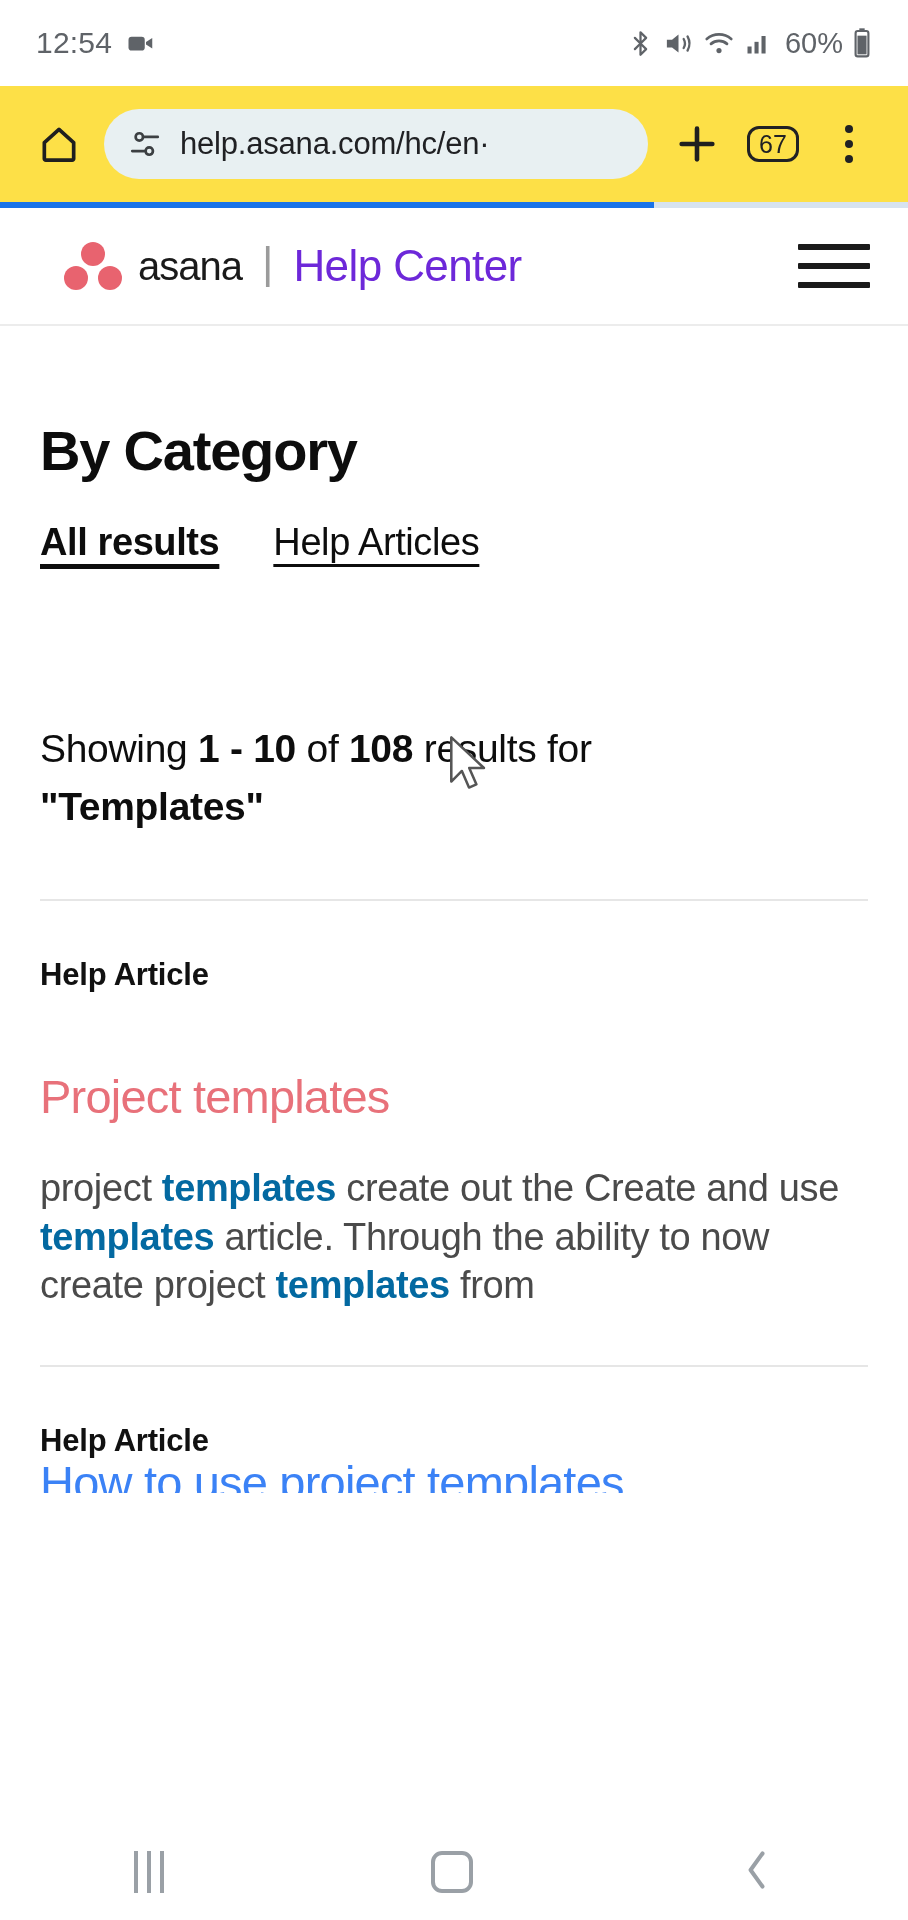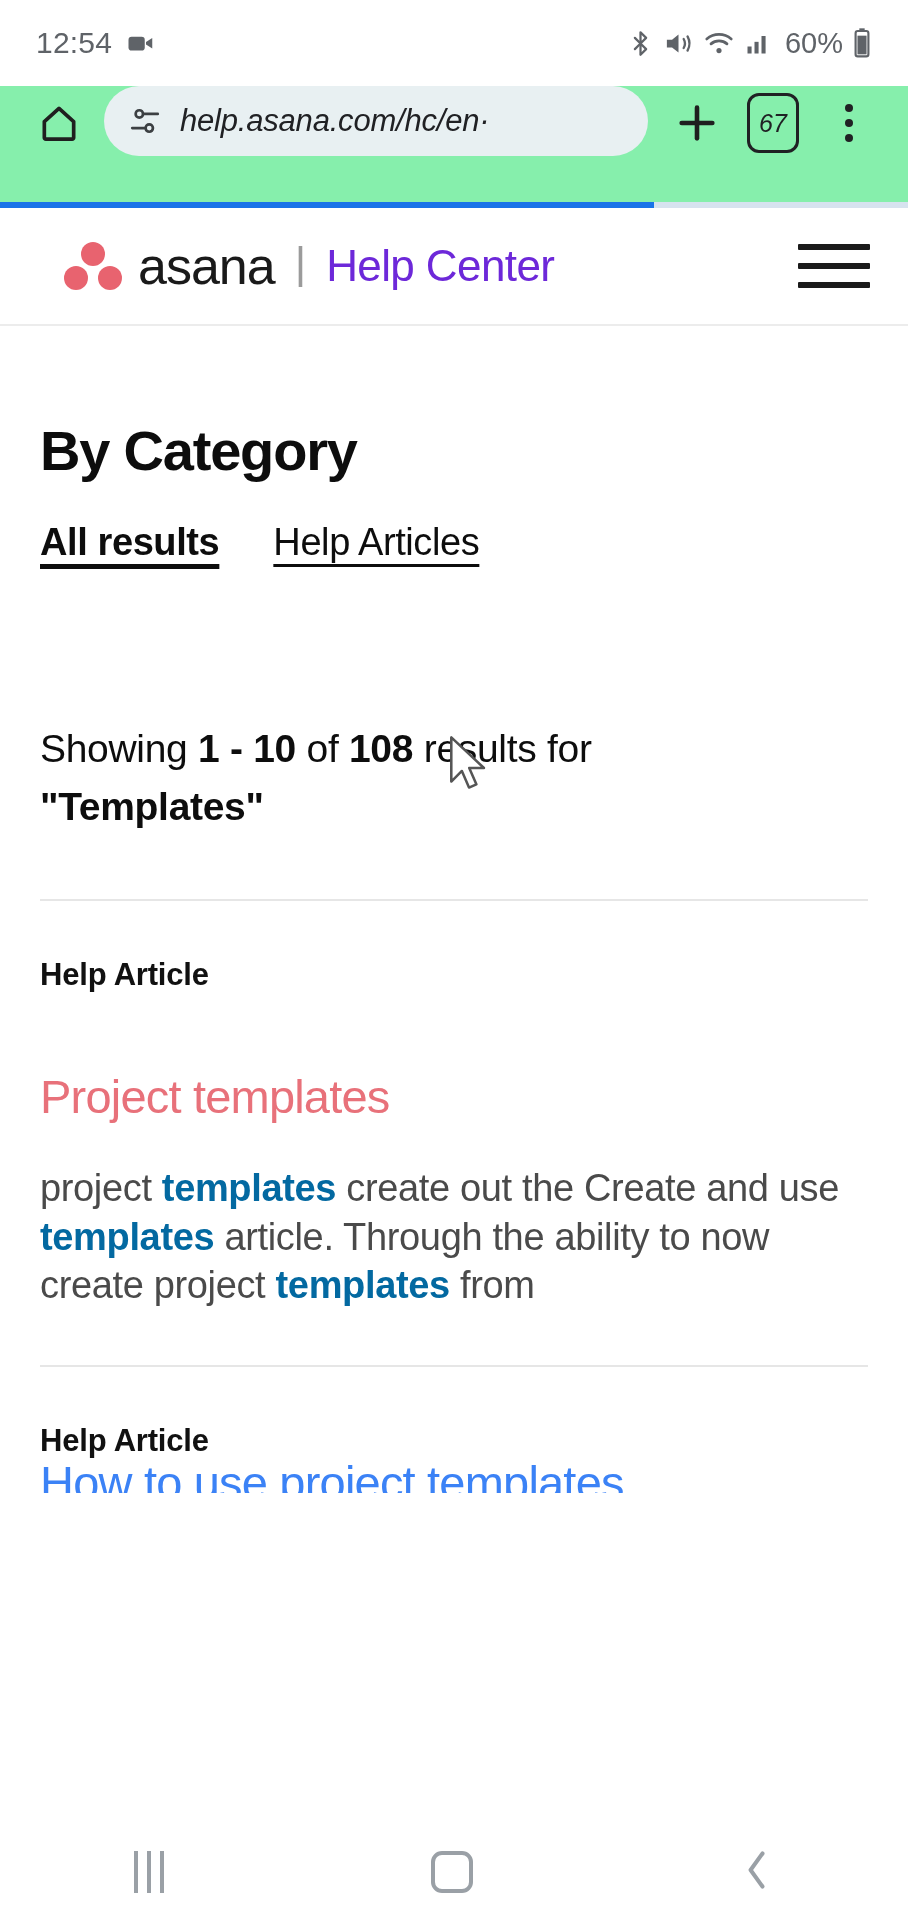--- a/index.html
+++ b/index.html
@@ -23,25 +23,24 @@
     letter-spacing:0.2px;
   }
   .status-left { display:flex; align-items:center; gap:14px; }
   .status-right { margin-left:auto; display:flex; align-items:center; gap:9px; }
   .status-batt-text { font-size:29px; color:#5f6368; margin-left:4px; }
   .ic { display:inline-block; line-height:0; }
 
   
   .toolbar {
     height:116px;
-    display:flex; align-items:flex-start;
+    display:flex; align-items:center;
     padding:0 22px;
-    background:#86efac;
+    background:#fde047;
     gap:2px;
-    font-style:italic;
   }
   .tb-btn {
     width:74px; height:74px;
     display:flex; align-items:center; justify-content:center;
     flex:0 0 auto;
   }
   .urlbar {
     flex:1 1 auto;
     height:70px;
     background:#e8f0f2;
@@ -54,21 +53,21 @@
     min-width:0;
   }
   .url-text {
     font-size:31px;
     color:#202124;
     white-space:nowrap;
     overflow:hidden;
     letter-spacing:-0.2px;
   }
   .tabcount {
-    width:52px; height:60px;
+    width:52px; height:36px;
     border:3.5px solid #202124;
     border-radius:12px;
     display:flex; align-items:center; justify-content:center;
     font-size:25px; font-weight:500; color:#202124;
   }
   .dots3 { display:flex; flex-direction:column; gap:7px; align-items:center; }
   .dots3 i { width:8px; height:8px; background:#202124; border-radius:50%; display:block; }
 
   
   .progress {
@@ -91,21 +90,21 @@
     display:flex; align-items:center;
     padding:0 38px 0 62px;
   }
   .brand { display:flex; align-items:center; gap:0; }
   .asana-dots { width:62px; height:48px; position:relative; margin-right:14px; }
   .asana-dots i { position:absolute; border-radius:50%; background:#e8636f; display:block; }
   .asana-dots i.top  { width:24px; height:24px; left:19px; top:0px; }
   .asana-dots i.bl   { width:24px; height:24px; left:2px;  top:24px; }
   .asana-dots i.br   { width:24px; height:24px; left:36px; top:24px; }
   .brand-word {
-    font-size:52px; font-weight:400; color:#1a1a1a;
+    font-size:40px; font-weight:400; color:#1a1a1a;
     letter-spacing:-1px; line-height:1;
   }
   .brand-sep {
     font-size:44px; color:#9b9b9b; font-weight:300;
     margin:0 20px; line-height:1; position:relative; top:-3px;
   }
   .brand-sub {
     font-size:44px; font-weight:400; color:#6d28d9;
     letter-spacing:-0.6px; line-height:1;
   }

